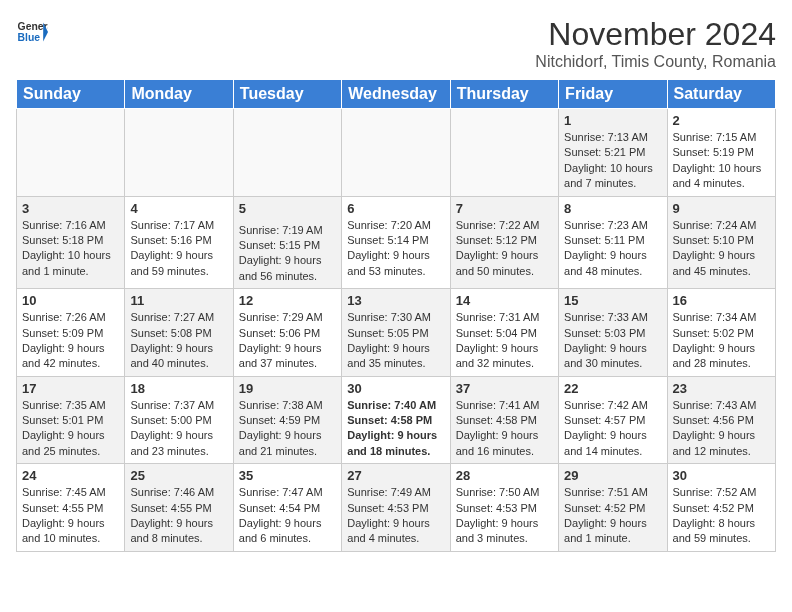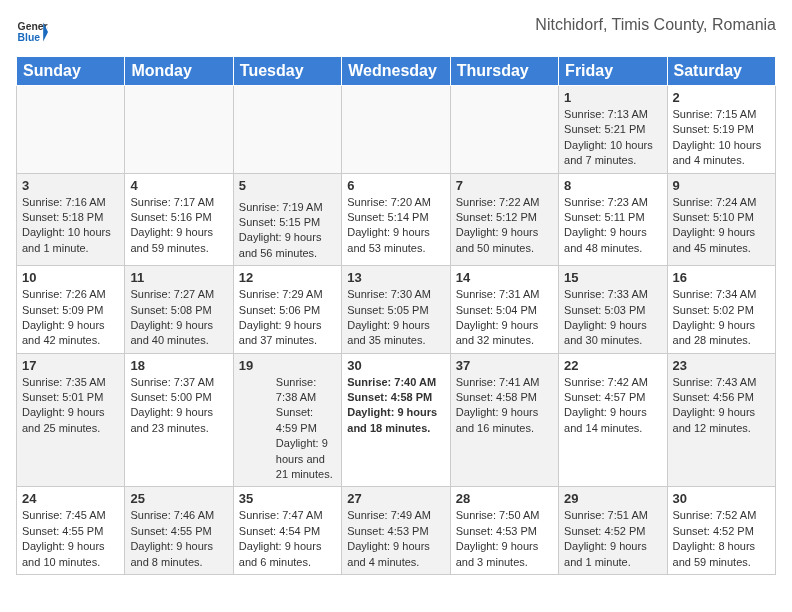--- a/index.html
+++ b/index.html
@@ -71,20 +71,21 @@
 
 <div class="header-area">
   <div class="logo">
     <svg class="logo-icon" viewBox="0 0 40 40" xmlns="http://www.w3.org/2000/svg">
       <text x="2" y="18" font-size="13" font-weight="bold" fill="#333">General</text>
       <text x="2" y="31" font-size="13" font-weight="bold" fill="#1a6bbf">Blue</text>
       <polygon points="34,8 40,20 34,32" fill="#1a6bbf"></polygon>
     </svg>
   </div>
   <div class="title-area">
+    <div class="month-title">November 2024</div>
     <div class="location-title">Nitchidorf, Timis County, Romania</div>
   </div>
 </div>
 
 <table>
   <thead>
     <tr>
     <th>Sunday</th>
         <th>Monday</th>
         <th>Tuesday</th>
@@ -210,21 +211,21 @@
 Daylight: 9 hours and 25 minutes.</div>
         </td>
         <td>
           <span class="day-num">18</span>
           <div class="day-info" style="white-space: pre-line;">Sunrise: 7:37 AM
 Sunset: 5:00 PM
 Daylight: 9 hours and 23 minutes.</div>
         </td>
         <td class="shade">
           <span class="day-num">19</span>
-          <div class="day-info" style="white-space: pre-line; margin-left: 37px;">Sunrise: 7:38 AM
+          <div class="day-info" style="white-space: pre-line;">Sunrise: 7:38 AM
 Sunset: 4:59 PM
 Daylight: 9 hours and 21 minutes.</div>
         </td>
         <td>
           <span class="day-num">30</span>
           <div class="day-info" style="white-space: pre-line; font-weight: bold;">Sunrise: 7:40 AM
 Sunset: 4:58 PM
 Daylight: 9 hours and 18 minutes.</div>
         </td>
         <td class="shade">

